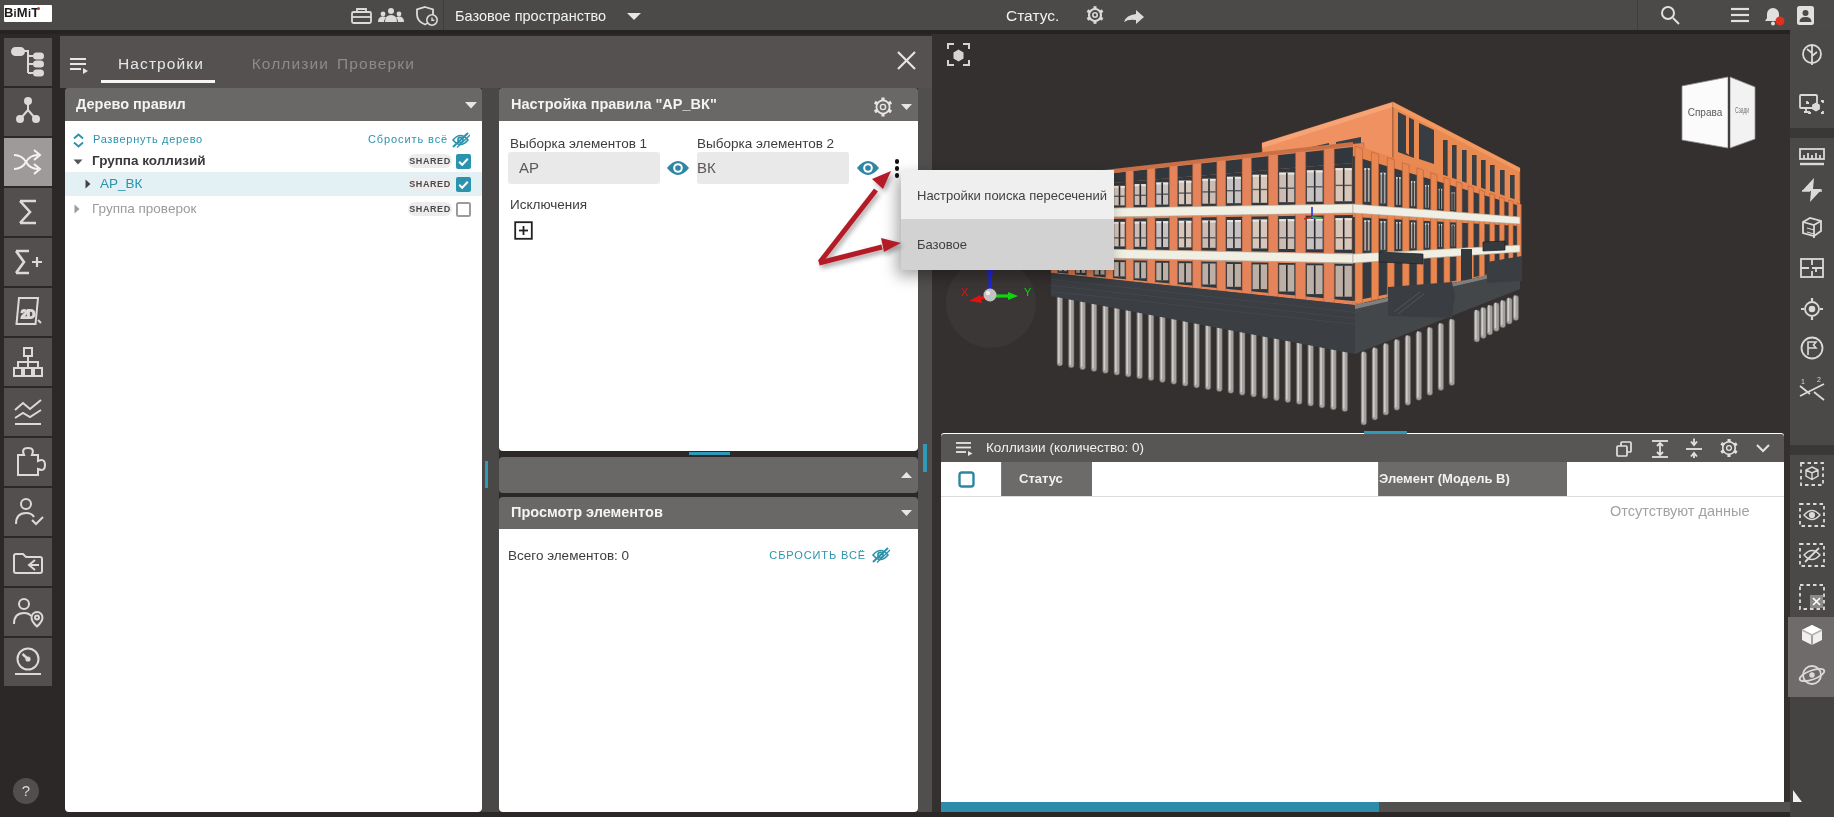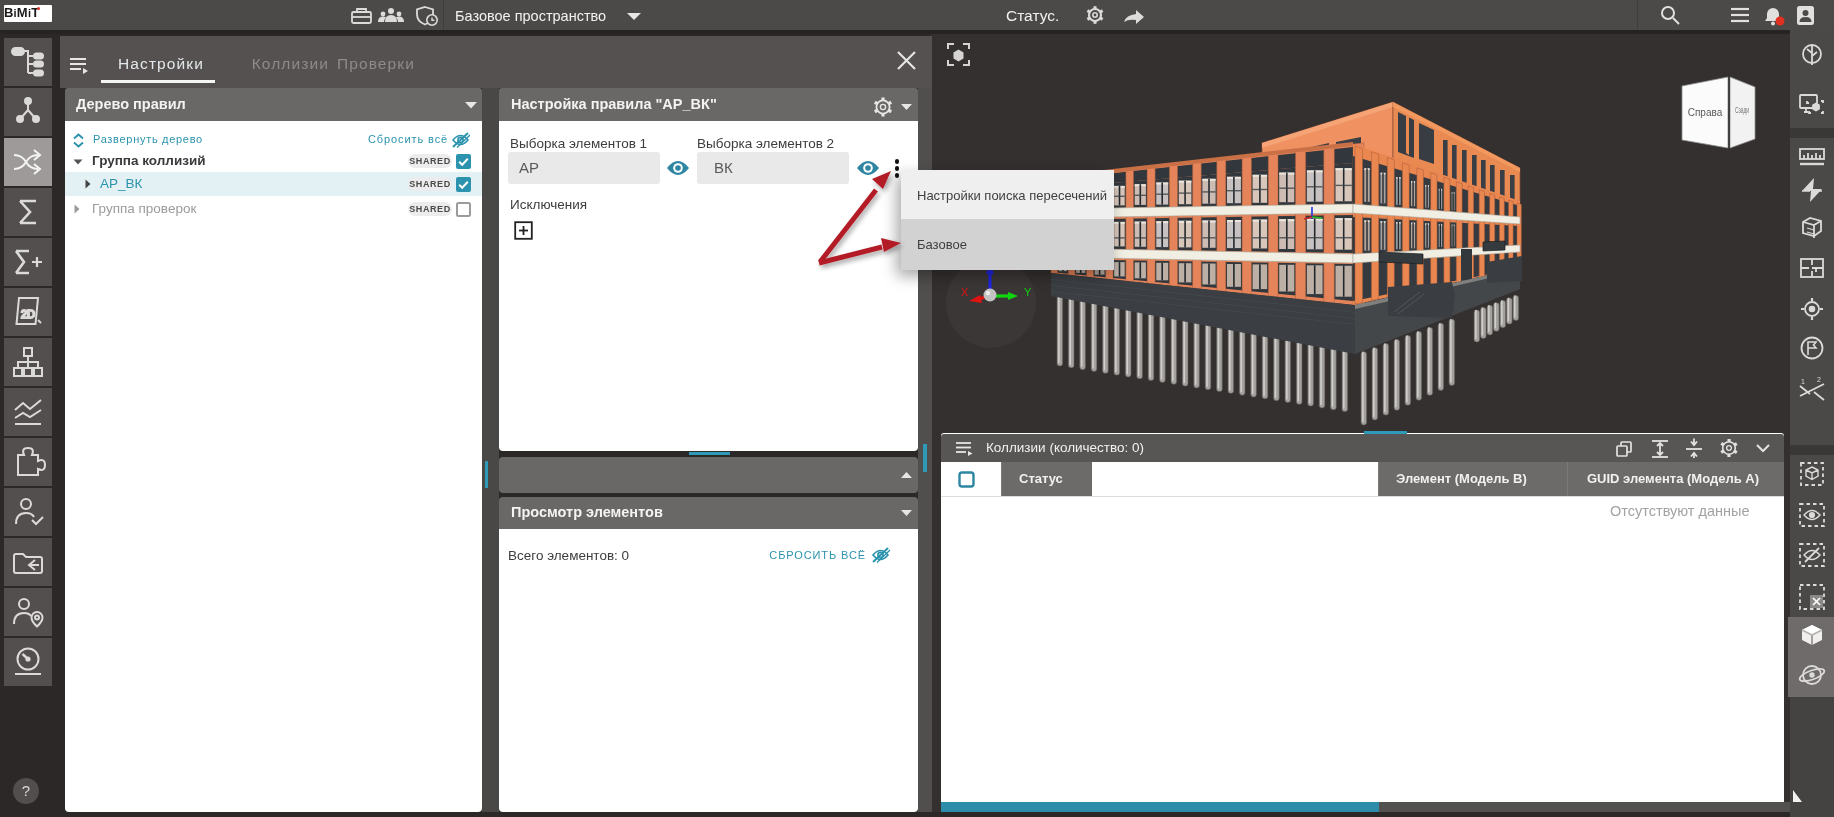--- a/index.html
+++ b/index.html
@@ -597,21 +597,21 @@
       <rect x="9.4" y="1.5" width="3.2" height="3.4" fill="#e8e6e5" transform="rotate(240 11 11)"></rect>
       <rect x="9.4" y="1.5" width="3.2" height="3.4" fill="#e8e6e5" transform="rotate(300 11 11)"></rect>
     </svg>
     <svg class="abs" style="left:900px;top:103px" width="13" height="8">
       <polygon points="1,1 12,1 6.5,7" fill="#e8e6e5"></polygon>
     </svg>
     <div class="abs" style="left:499px;top:121px;width:419px;height:330px;background:#fff;border-radius:0 0 4px 4px"></div>
     <div class="abs" style="left:510px;top:136px;width:200px;height:16px;color:#3d3d3d;font-size:13.5px">Выборка элементов 1</div>
     <div class="abs" style="left:508px;top:152px;width:152px;height:32px;background:#e9e9e9;border-radius:3px;color:#5a5a5a;font-size:15px;line-height:32px;padding-left:11px">АР</div>
     <div class="abs" style="left:697px;top:136px;width:200px;height:16px;color:#3d3d3d;font-size:13.5px">Выборка элементов 2</div>
-    <div class="abs" style="left:697px;top:152px;width:152px;height:32px;background:#e9e9e9;border-radius:3px;color:#5a5a5a;font-size:15px;line-height:32px;padding-left:17px">ВК</div>
+    <div class="abs" style="left:697px;top:152px;width:152px;height:32px;background:#e9e9e9;border-radius:3px;color:#5a5a5a;font-size:15px;line-height:32px;padding-left:0">ВК</div>
     <svg class="abs" style="left:666px;top:159px" width="24" height="18" viewBox="0 0 24 18">
 <path d="M1 9 q11 -14 22 0 q-11 14 -22 0 z" fill="#2e86a3"></path>
 <circle cx="12" cy="9" r="4.8" fill="#fff"></circle>
       <circle cx="12" cy="9" r="2.8" fill="#2e86a3"></circle>
     </svg>
     <svg class="abs" style="left:856px;top:159px" width="24" height="18" viewBox="0 0 24 18">
 <path d="M1 9 q11 -14 22 0 q-11 14 -22 0 z" fill="#2e86a3"></path>
 <circle cx="12" cy="9" r="4.8" fill="#fff"></circle>
       <circle cx="12" cy="9" r="2.8" fill="#2e86a3"></circle>
     </svg>
@@ -683,22 +683,21 @@
       <rect x="1727.5" y="439.0" width="3.1" height="3.2" fill="#e4e2e1" transform="rotate(180 1729 448)"></rect>
       <rect x="1727.5" y="439.0" width="3.1" height="3.2" fill="#e4e2e1" transform="rotate(240 1729 448)"></rect>
       <rect x="1727.5" y="439.0" width="3.1" height="3.2" fill="#e4e2e1" transform="rotate(300 1729 448)"></rect>
       <path d="M1757 445 l6 6 l6 -6" stroke="#e4e2e1" stroke-width="2" fill="none"></path>
     </svg>
     <div class="abs" style="left:941px;top:462px;width:60px;height:34px;background:#fff"></div>
     <svg class="abs" style="left:958px;top:471px" width="17" height="17">
       <rect x="1.5" y="1.5" width="14" height="14" rx="2.5" fill="#fff" stroke="#2e86a3" stroke-width="2.4"></rect>
     </svg>
     <div class="abs" style="left:1001px;top:462px;width:91px;height:34px;background:#6d6b6a;color:#f2f1f0;font-size:13px;font-weight:bold;line-height:34px;padding-left:17px;border-left:1px solid #7d7b7a">Статус</div>
-    <div class="abs" style="left:1378px;top:462px;width:189px;height:34px;background:#6d6b6a;color:#f2f1f0;font-size:13px;font-weight:bold;line-height:34px;padding-left:17px;border-left:1px solid #7d7b7a">Элемент (Модель B)</div>
-    <div class="abs" style="left:1567px;top:462px;width:217px;height:34px;background:#6d6b6a;color:#f2f1f0;font-size:13px;font-weight:bold;line-height:34px;padding-left:19px;border-left:1px solid #7d7b7a">GUID элемента (Модель A)</div>
+    <div class="abs" style="left:1378px;top:462px;width:189px;height:34px;background:#6d6b6a;color:#f2f1f0;font-size:13px;font-weight:bold;line-height:34px;border-left:1px solid #7d7b7a">Элемент (Модель B)</div>
     <div class="abs" style="left:941px;top:496px;width:843px;height:1px;background:#dcdcdc"></div>
     <div class="abs" style="left:1610px;top:503px;width:160px;height:18px;color:#a2a2a2;font-size:14.5px">Отсутствуют данные</div>
     <div class="abs" style="left:941px;top:802px;width:849px;height:10px;background:#535150"></div>
     <div class="abs" style="left:941px;top:802px;width:438px;height:10px;background:#2e8cab"></div>
     <div class="abs" style="left:931px;top:812px;width:859px;height:5px;background:#2b2827"></div>
     <div class="abs" style="left:1790px;top:30px;width:44px;height:787px;background:#4b4848"></div>
     <div class="abs" style="left:1790px;top:128px;width:44px;height:10px;background:#3a3737"></div>
     <div class="abs" style="left:1790px;top:445px;width:44px;height:10px;background:#3a3737"></div>
     <div class="abs" style="left:1788px;top:617px;width:46px;height:80px;background:#6e6b6a"></div>
     <div class="abs" style="left:1790px;top:697px;width:44px;height:120px;background:#454242"></div>

